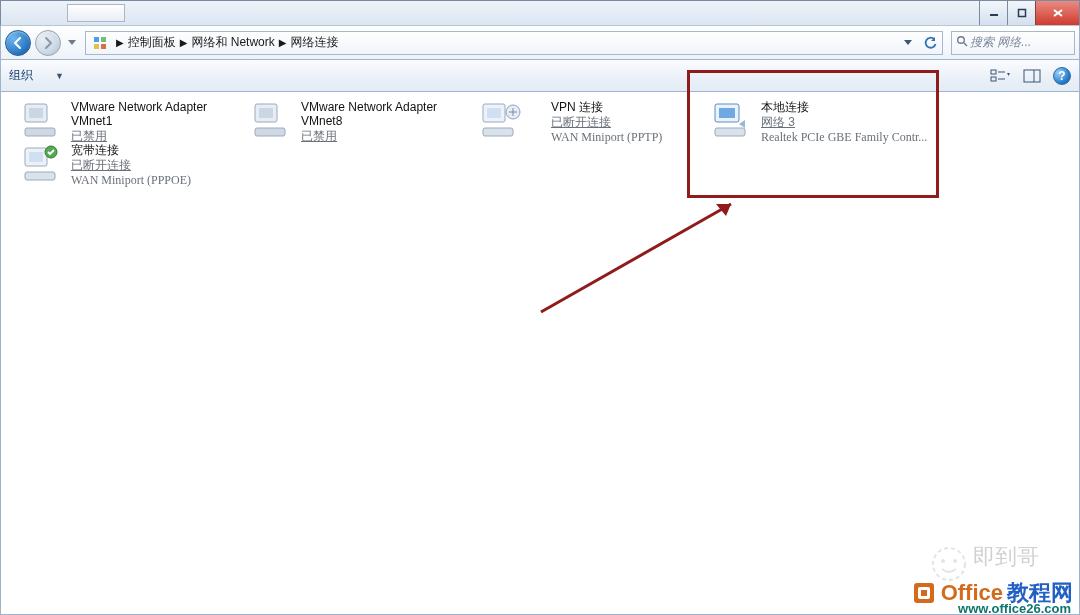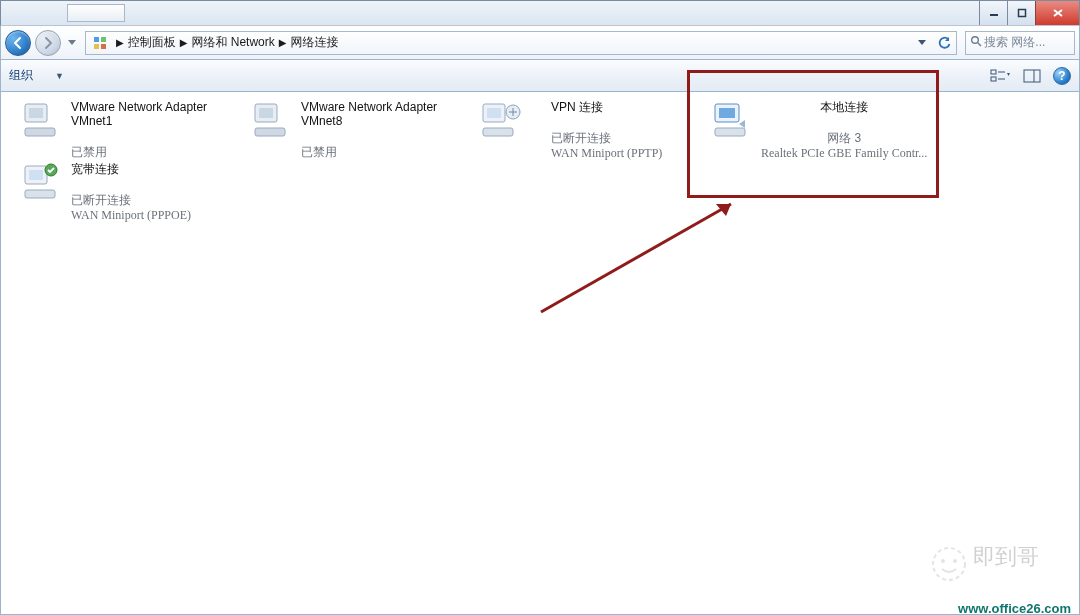--- a/index.html
+++ b/index.html
@@ -86,26 +86,26 @@
   .crumb { display:flex; align-items:center; color:#1a1a1a; }
   .crumb .sep { color:#1a1a1a; margin:0 4px; font-size:10px;}
   .addr-tail {
     margin-left:auto; display:flex; align-items:center; gap:2px;
   }
   .addr-btn {
     width:20px;height:20px; display:flex;align-items:center;justify-content:center;
     color:#3b5576;
   }
   .searchbox {
-    width: 110px; height: 24px;
+    width: 124px; height: 24px;
     border:1px solid #a8b8cb;
     background: linear-gradient(to bottom,#fefefe,#f1f5fa);
     display:flex; align-items:center;
     padding:0 4px; margin-left:4px;
-    color:#7d8a9b; 
+    color:#7d8a9b; font-style: italic;
   }
   .searchbox .mag { margin-right:2px; color:#6a7b91; }
   .searchbox .ph { overflow:hidden; white-space:nowrap; text-overflow:ellipsis; flex:1;}
 
   
   .cmdbar {
     height: 32px;
     border: 1px solid #9db4cc;
     border-top: none;
     background: linear-gradient(to bottom,#fbfcfe 0%, #edf2f9 50%, #e3ebf4 100%);
@@ -143,21 +143,21 @@
     gap: 8px;
   }
   .item .icon {
     width: 44px; height: 44px;
     flex-shrink:0;
     display:flex; align-items:center; justify-content:center;
     position:relative;
   }
   .item .txt { display:flex; flex-direction:column; line-height:14px; padding-top:2px;}
   .item .name { color:#111; }
-  .item .status { color:#6a717a; margin-top:17px;}
+  .item .status { color:#6a717a; margin-top:1px;text-decoration:underline;}
   .item .device { color:#6a717a; margin-top:1px; white-space:nowrap; overflow:hidden; text-overflow:ellipsis; max-width:170px;font-family:Liberation Serif, serif;}
 
   
   .redbox {
     position:absolute;
     border: 3px solid #8f1b1b;
     background: transparent;
     pointer-events:none;
   }
 
@@ -332,37 +332,37 @@
         <path d="M30 14 h8 M34 10 v8" stroke="#6d8aaa"></path>
       </svg>
     </div>
     <div class="txt">
       <span class="name">VPN 连接</span>
       <span class="status">已断开连接</span>
       <span class="device">WAN Miniport (PPTP)</span>
     </div>
   </div>
 
-  <div class="item" style="left:708px; top:6px;text-align:center;">
+  <div class="item" style="left:708px; top:6px;">
     <div class="icon">
       <svg width="44" height="44">
         <rect x="6" y="6" width="24" height="18" rx="2" fill="#eaf2fb" stroke="#5d8dc4"></rect>
         <rect x="10" y="10" width="16" height="10" fill="#6fa9e0"></rect>
         <rect x="6" y="30" width="30" height="8" rx="2" fill="#d9e1ea" stroke="#9aabbf"></rect>
         <path d="M30 26 l6 -4 l0 8 z" fill="#9ab7d6"></path>
       </svg>
     </div>
     <div class="txt">
       <span class="name">本地连接</span>
       <span class="status">网络 3</span>
       <span class="device">Realtek PCIe GBE Family Contr...</span>
     </div>
   </div>
 
-  <div class="item" style="left:18px; top:68px;">
+  <div class="item" style="left:18px; top:49px;align-items:center;">
     <div class="icon">
       <svg width="44" height="44">
         <rect x="6" y="6" width="22" height="18" rx="2" fill="#eef2f8" stroke="#9aabbf"></rect>
         <rect x="10" y="10" width="14" height="10" fill="#cfe0f2"></rect>
         <rect x="6" y="30" width="30" height="8" rx="2" fill="#d9e1ea" stroke="#9aabbf"></rect>
         <circle cx="32" cy="10" r="6" fill="#57a857" stroke="#2f7a2f"></circle>
         <path d="M29 10 l2 2 l4 -4" fill="none" stroke="#fff" stroke-width="1.8"></path>
       </svg>
     </div>
     <div class="txt">
@@ -381,15 +381,24 @@
   </svg>
 
   <svg style="position:absolute; right:110px; bottom:30px; opacity:.22;" width="40" height="40">
     <circle cx="20" cy="20" r="16" fill="none" stroke="#888" stroke-width="2" stroke-dasharray="4 3"></circle>
     <circle cx="14" cy="17" r="2" fill="#888"></circle>
       <circle cx="26" cy="17" r="2" fill="#888"></circle>
     <path d="M13 25 q7 6 14 0" fill="none" stroke="#888" stroke-width="2"></path>
   </svg>
   <div class="wm-text" style="right:40px; bottom:42px; font-size:22px;margin-top:40px;">即到哥</div>
 
+  <div class="wm-badge">
+    <svg width="26" height="26">
+      <rect x="3" y="3" width="20" height="20" rx="3" fill="#d46a1c"></rect>
+      <rect x="7" y="7" width="12" height="12" rx="2" fill="#fff"></rect>
+      <rect x="10" y="10" width="6" height="6" fill="#d46a1c"></rect>
+    </svg>
+    <span class="o1">Office</span>
+      <span class="o2">教程网</span>
+  </div>
   <div class="wm-url">www.office26.com</div>
 
 </div>
 
 </body></html>

